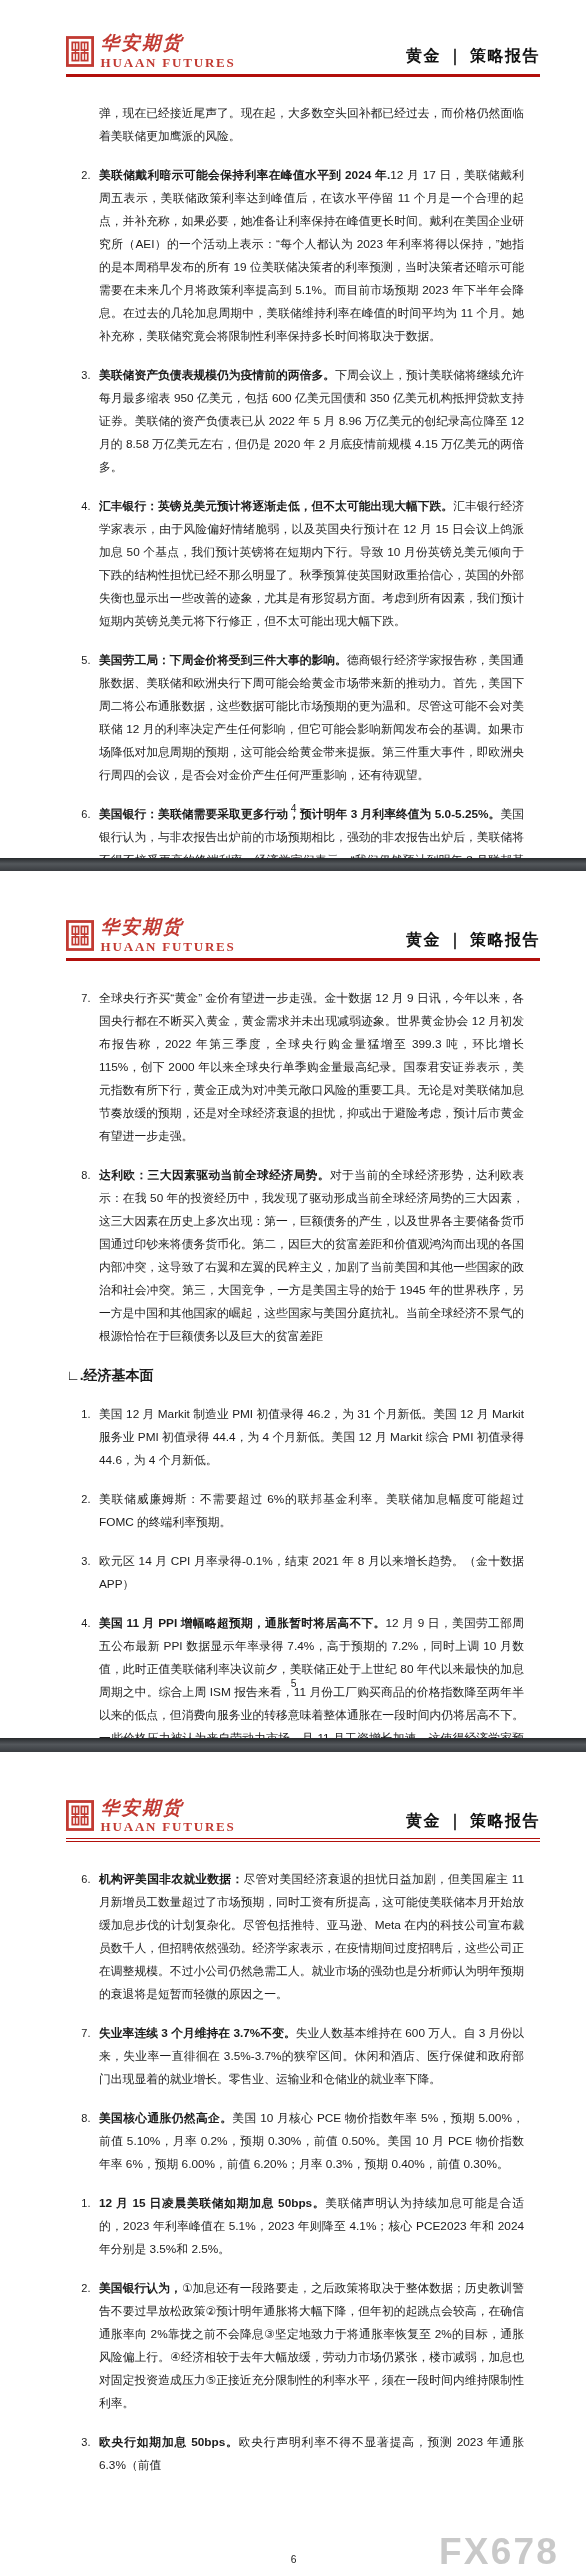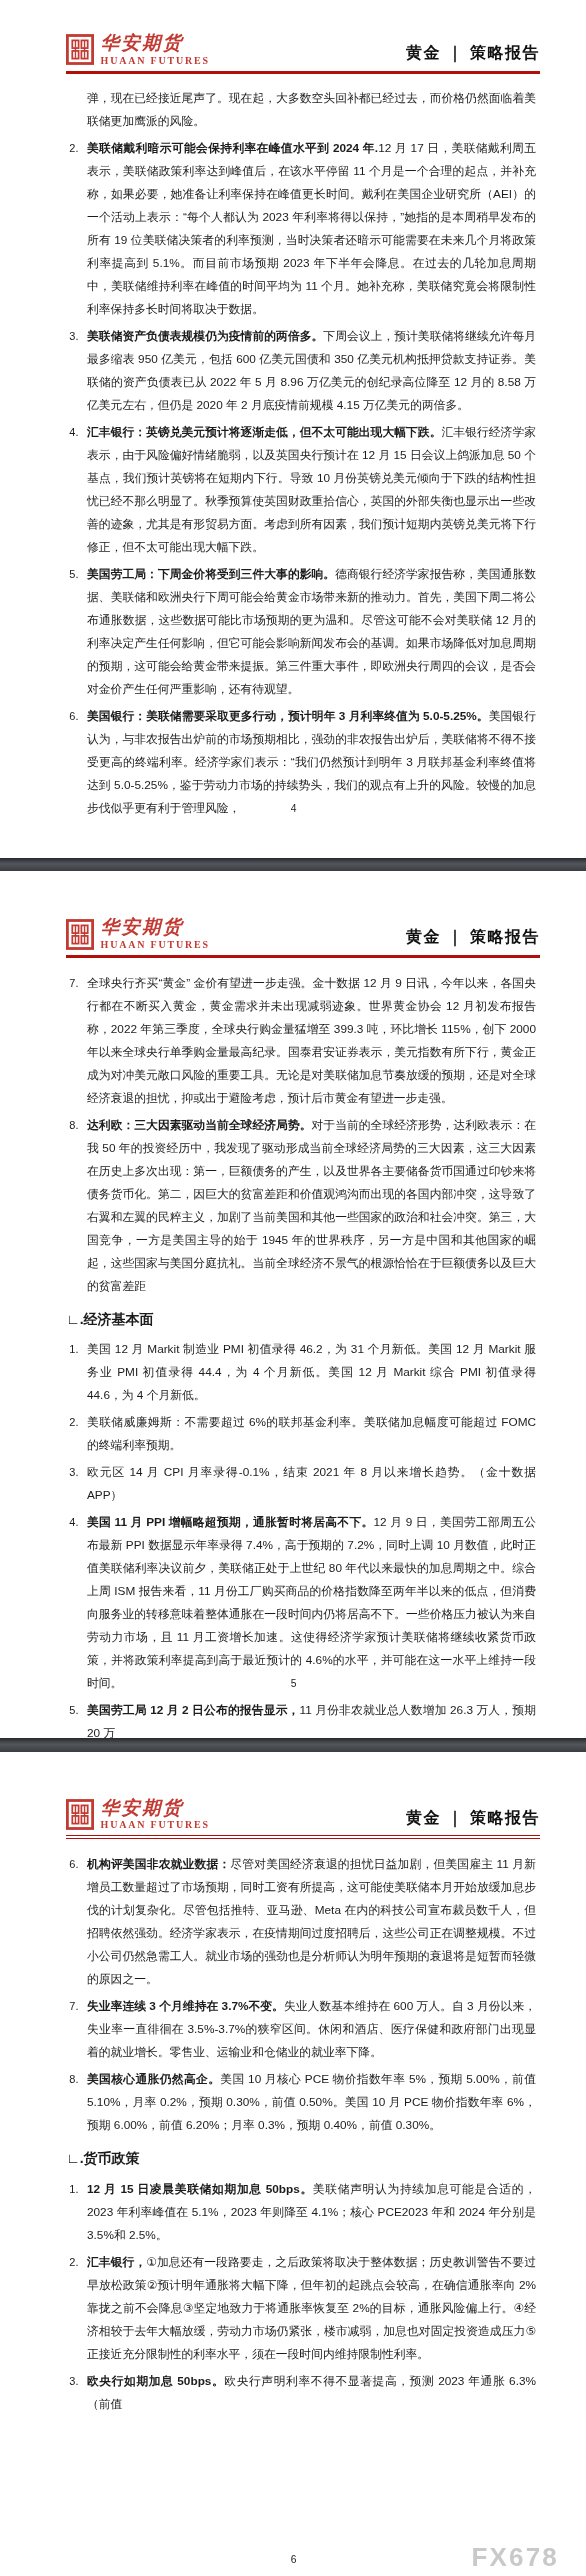--- a/index.html
+++ b/index.html
@@ -43,21 +43,21 @@
   .brand-cn{
     font-family:"Liberation Serif","DejaVu Serif",serif;
     font-weight:bold;
     font-style:italic;
     font-size:18.5px;
     letter-spacing:2.2px;
     color:var(--seal-red);
   }
   .brand-en{
     font-family:"Liberation Serif","DejaVu Serif",serif;
-    font-size:10px;
+    font-size:13px;
     letter-spacing:1.8px;
     color:var(--seal-red);
     margin-top:3px;
     font-weight:bold;
   }
   .doc-title{
     font-size:16px;
     font-weight:bold;
     letter-spacing:1.5px;
     color:#111;
@@ -76,21 +76,21 @@
     border-bottom:1.5px solid var(--red);
   }
 
   .content{
     padding-top:9.6px;
     font-size:11.8px;
     line-height:23px;
     text-align:justify;
     text-align-last:left;
   }
-  .para{margin:4px;}
+  .para{margin:16px;}
   .para.cont{padding-left:17px;}
   .para.item{position:relative;padding-left:17px;}
   .para.item .num{
     position:absolute;
     left:-0.7px;
     top:0;
     width:16px;
     font-size:11px;
   }
   .para .lead{font-weight:bold;}
@@ -114,21 +114,21 @@
 
   .page-sep{
     width:587px;
     height:13.3px;
     background:linear-gradient(180deg,#26292c 0%,#53575b 45%,#393c40 100%);
   }
   .watermark{
     position:absolute;
     right:28px;
     bottom:3px;
-    font-size:26px;
+    font-size:37px;
     font-weight:bold;
     letter-spacing:2.2px;
     color:var(--watermark);
     font-family:"Liberation Sans","DejaVu Sans",sans-serif;
     margin-top:48px;
   }
 </style>
 </head>
 <body>
 
@@ -219,23 +219,22 @@
           <div class="brand-en">HUAAN FUTURES</div>
         </div>
       </div>
       <div class="doc-title">黄金 ｜ 策略报告</div>
     </div>
     <div class="rule double"></div>
     <div class="content">
         <p class="para item"><span class="num">6.</span><span class="lead">机构评美国非农就业数据：</span><span>尽管对美国经济衰退的担忧日益加剧，但美国雇主 11 月新增员工数量超过了市场预期，同时工资有所提高，这可能使美联储本月开始放缓加息步伐的计划复杂化。尽管包括推特、亚马逊、Meta 在内的科技公司宣布裁员数千人，但招聘依然强劲。经济学家表示，在疫情期间过度招聘后，这些公司正在调整规模。不过小公司仍然急需工人。就业市场的强劲也是分析师认为明年预期的衰退将是短暂而轻微的原因之一。</span></p>
         <p class="para item"><span class="num">7.</span><span class="lead">失业率连续 3 个月维持在 3.7%不变。</span><span>失业人数基本维持在 600 万人。自 3 月份以来，失业率一直徘徊在 3.5%-3.7%的狭窄区间。休闲和酒店、医疗保健和政府部门出现显着的就业增长。零售业、运输业和仓储业的就业率下降。</span></p>
         <p class="para item"><span class="num">8.</span><span class="lead">美国核心通胀仍然高企。</span><span>美国 10 月核心 PCE 物价指数年率 5%，预期 5.00%，前值 5.10%，月率 0.2%，预期 0.30%，前值 0.50%。美国 10 月 PCE 物价指数年率 6%，预期 6.00%，前值 6.20%；月率 0.3%，预期 0.40%，前值 0.30%。</span></p>
-        <h3 class="section-head">∟.货币政策</h3>
         <p class="para item"><span class="num">1.</span><span class="lead">12 月 15 日凌晨美联储如期加息 50bps。</span><span>美联储声明认为持续加息可能是合适的，2023 年利率峰值在 5.1%，2023 年则降至 4.1%；核心 PCE2023 年和 2024 年分别是 3.5%和 2.5%。</span></p>
-        <p class="para item"><span class="num">2.</span><span class="lead">汇丰银行，</span><span>①加息还有一段路要走，之后政策将取决于整体数据；历史教训警告不要过早放松政策②预计明年通胀将大幅下降，但年初的起跳点会较高，在确信通胀率向 2%靠拢之前不会降息③坚定地致力于将通胀率恢复至 2%的目标，通胀风险偏上行。④经济相较于去年大幅放缓，劳动力市场仍紧张，楼市减弱，加息也对固定投资造成压力⑤正接近充分限制性的利率水平，须在一段时间内维持限制性利率。</span></p>
+        <p class="para item"><span class="num">2.</span><span class="lead">美国银行认为，</span><span>①加息还有一段路要走，之后政策将取决于整体数据；历史教训警告不要过早放松政策②预计明年通胀将大幅下降，但年初的起跳点会较高，在确信通胀率向 2%靠拢之前不会降息③坚定地致力于将通胀率恢复至 2%的目标，通胀风险偏上行。④经济相较于去年大幅放缓，劳动力市场仍紧张，楼市减弱，加息也对固定投资造成压力⑤正接近充分限制性的利率水平，须在一段时间内维持限制性利率。</span></p>
         <p class="para item"><span class="num">3.</span><span class="lead">欧央行如期加息 50bps。</span><span>欧央行声明利率不得不显著提高，预测 2023 年通胀 6.3%（前值</span></p>
       </div>
     <div class="watermark">FX678</div>
     <div class="page-num">6</div>
   </div>
 
 </div>
 
 
 </body></html>

